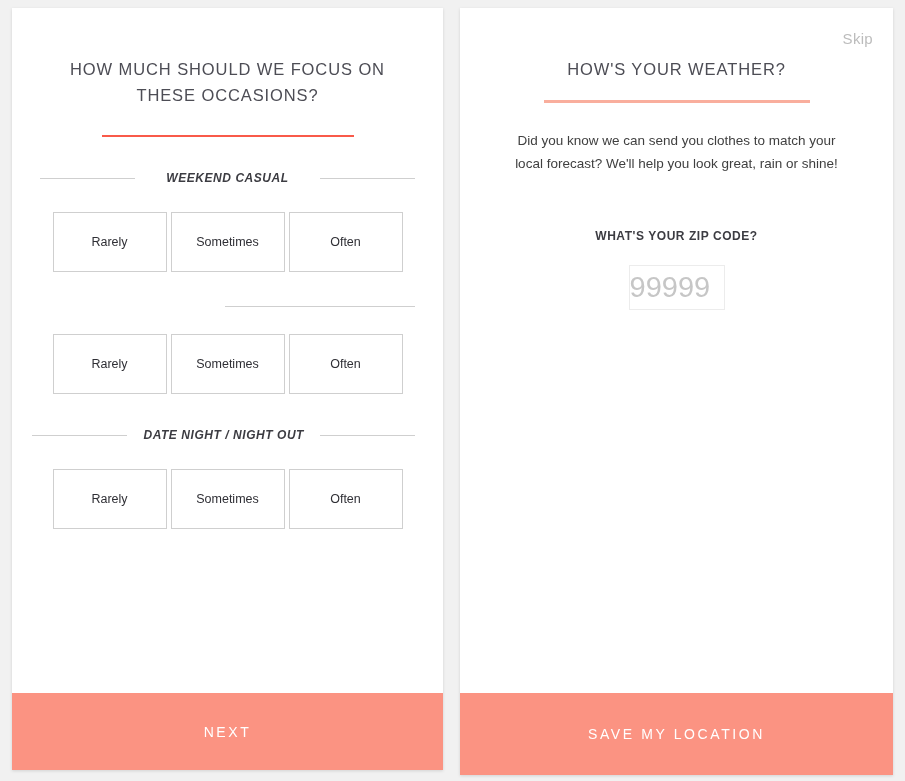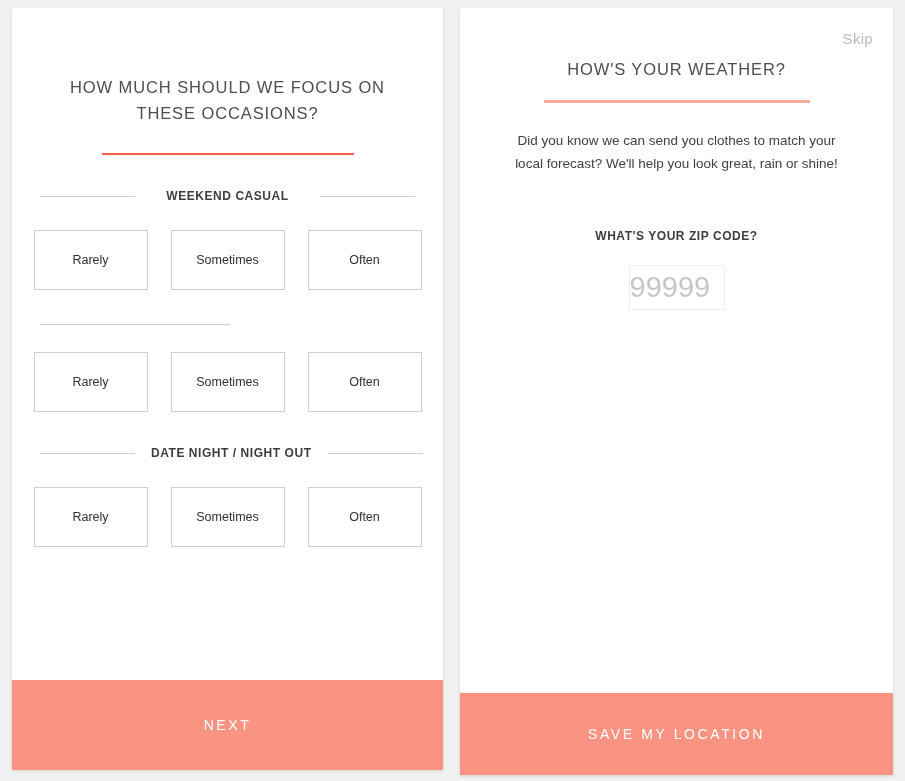--- a/index.html
+++ b/index.html
@@ -84,23 +84,24 @@
     cursor: pointer;
   }
 
   
   .group {
     margin-top: 34px;
   }
   .group-header {
     display: flex;
     align-items: center;
-    justify-content: flex-start;
+    justify-content: flex-end;
     padding: 0 28px;
     gap: 0;
+    font-style: italic;
   }
   .group-header .rule {
     flex: 0 0 auto;
     width: 95px;
     height: 1px;
     background: #cfcfcf;
   }
   .group-label {
     font-size: 12px;
     font-weight: bold;
@@ -108,21 +109,21 @@
     text-transform: uppercase;
     letter-spacing: 0.55px;
     white-space: nowrap;
     padding: 0 16px;
     flex: 1 1 auto;
     text-align: center;
   }
   .options {
     display: flex;
     justify-content: center;
-    gap: 23px;
+    gap: 4px;
     margin-top: 27px;
   }
   .option {
     width: 114px;
     height: 60px;
     border: 1px solid #cfcfcf;
     background: #fff;
     display: flex;
     align-items: center;
     justify-content: center;
@@ -178,24 +179,24 @@
     text-transform: uppercase;
     font-size: 14px;
     letter-spacing: 2.6px;
     border: none;
     font-family: "Liberation Sans", sans-serif;
     cursor: pointer;
     display: flex;
     align-items: center;
     justify-content: center;
   }
-  .cta--left { height: 90px; }
+  .cta--left { height: 77px; }
   .cta--right { height: 82px; }
 
-  .title-wrap--left { padding-top: 67px; }
+  .title-wrap--left { padding-top: 49px; }
   .title-wrap--right { padding-top: 49px; }
 </style>
 </head>
 <body>
 
 <div class="screens">
 
   <div class="card card--left">
     <div class="card-body">
 

